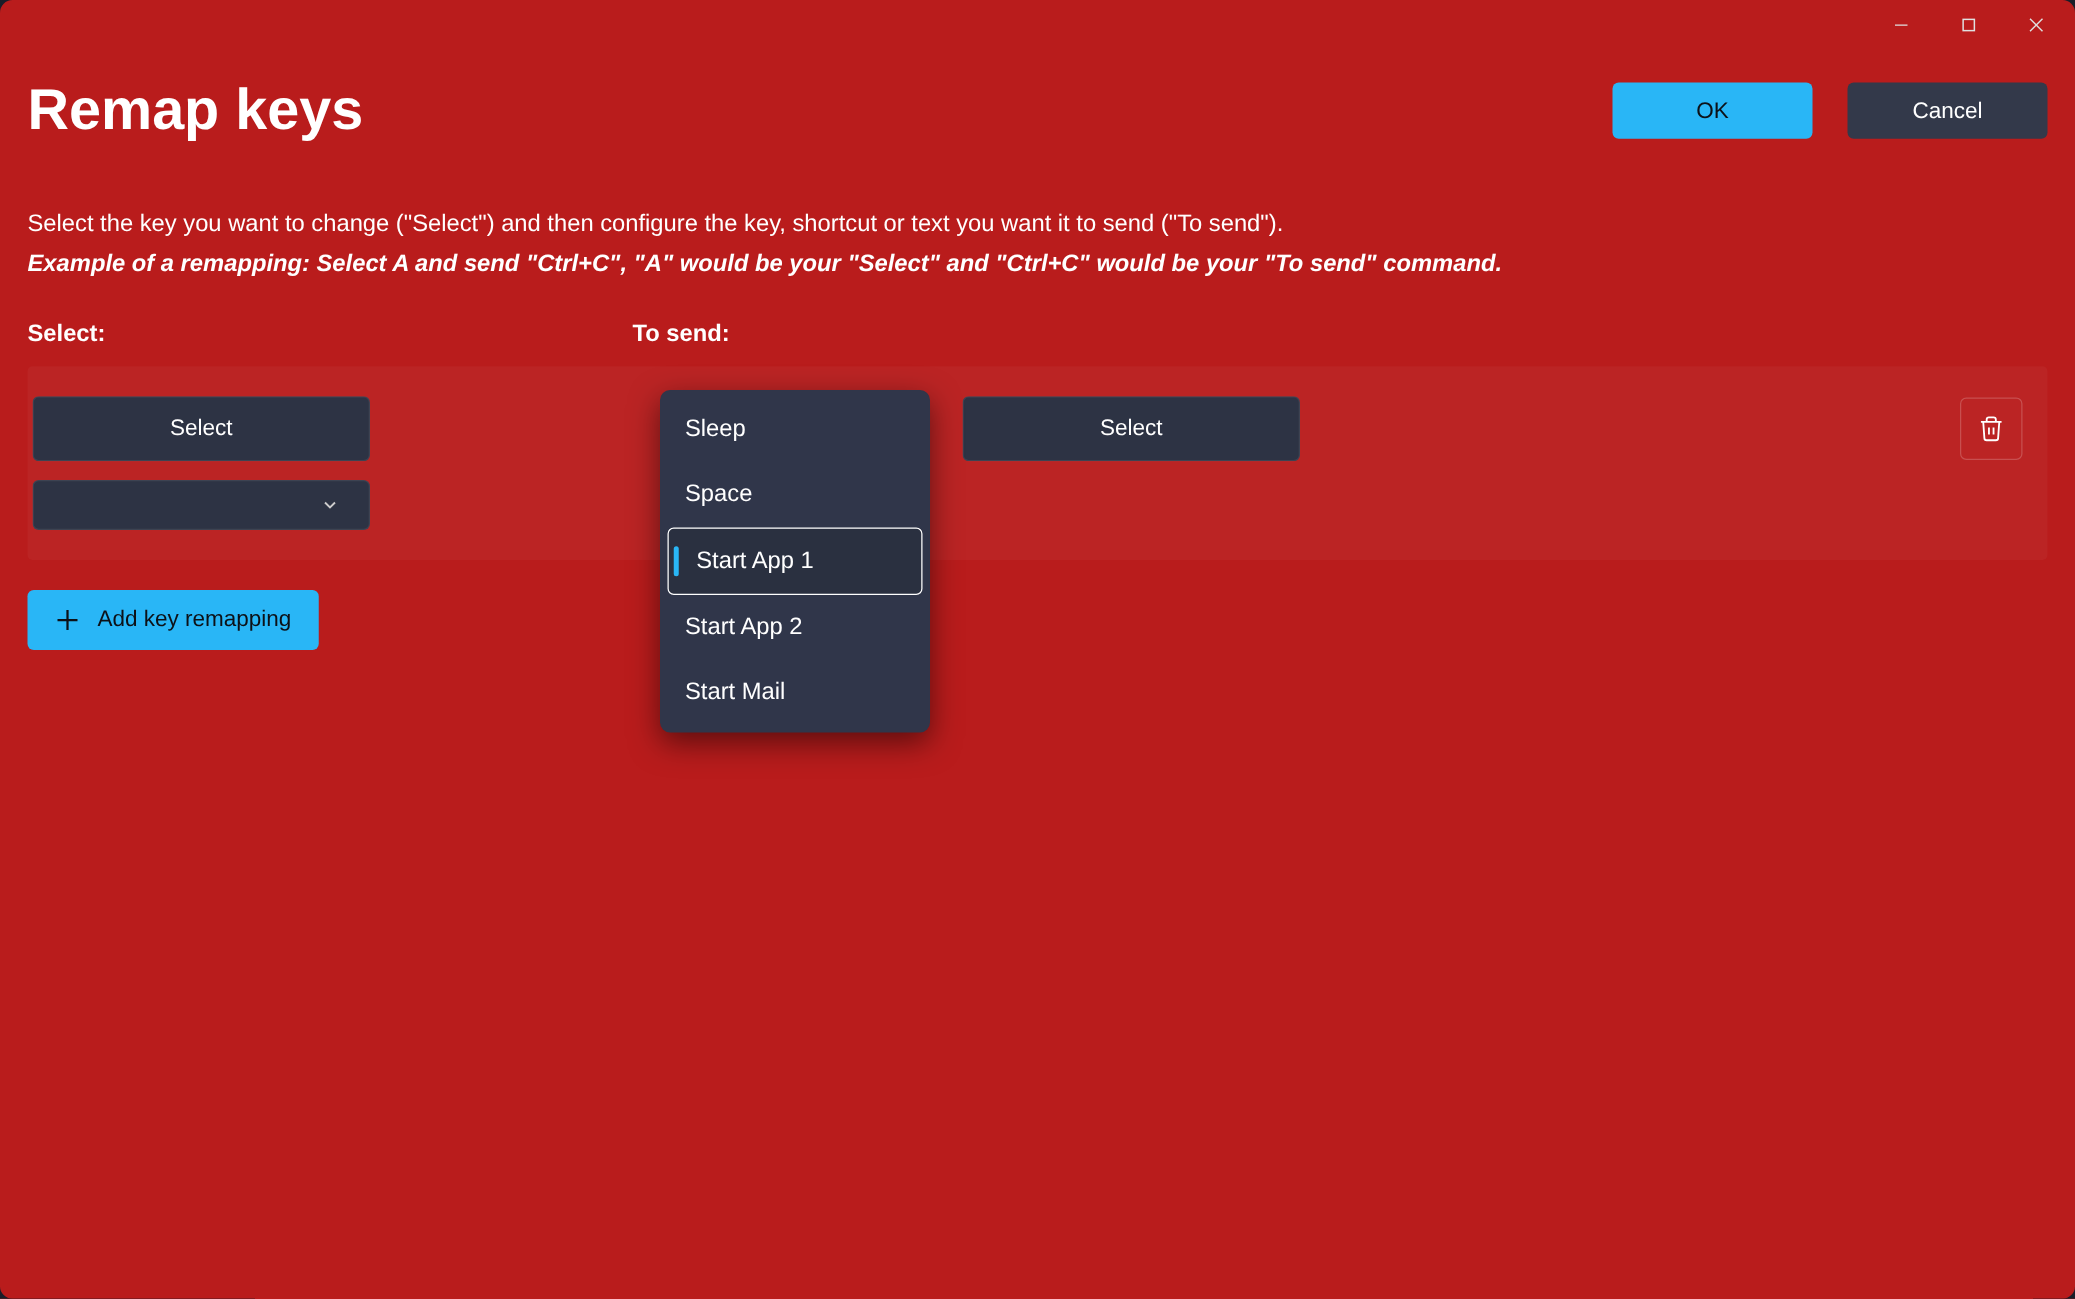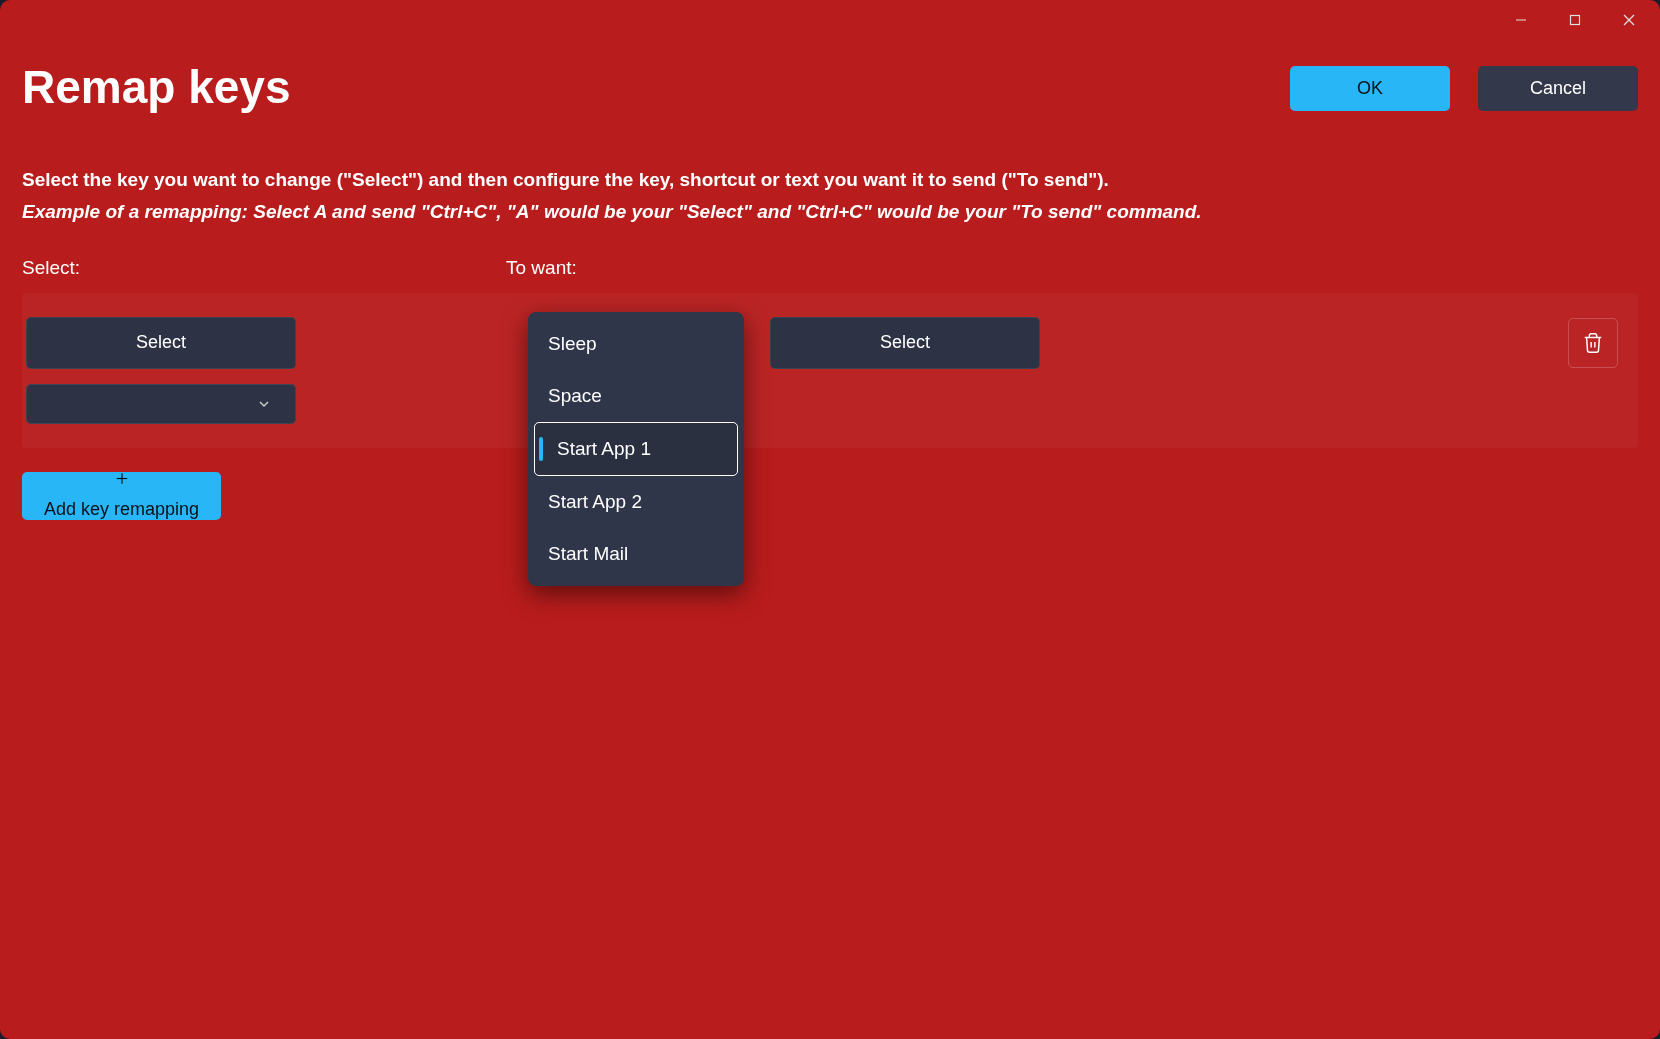--- a/index.html
+++ b/index.html
@@ -93,32 +93,32 @@
       color: #ffffff;
     }
 
     .description {
       font-size: 19px;
       line-height: 1.7;
       margin-bottom: 28px;
     }
 
     .description .bold-line {
-      font-weight: 700;
+      font-weight: 400;
     }
 
     .description .italic-line {
       font-style: italic;
       font-weight: 700;
     }
 
     .column-headers {
       display: flex;
       font-size: 19px;
-      font-weight: 400;
+      font-weight: 700;
       padding-bottom: 14px;
     }
 
     .col-select {
       width: 484px;
     }
 
     .col-tosend {
       flex: 1;
     }
@@ -209,21 +209,20 @@
       border-radius: 5px;
       height: 48px;
       padding: 0 22px;
       font-size: 18px;
       display: inline-flex;
       align-items: center;
       gap: 14px;
       font-family: inherit;
       cursor: pointer;
       align-self: flex-start;
-      flex-direction: column;
     }
 
     .dropdown-popup {
       position: absolute;
       left: 528px;
       top: 312px;
       width: 216px;
       background: #30364a;
       border-radius: 8px;
       padding: 6px;
@@ -304,21 +303,21 @@
       </div>
     </div>
 
     <div class="description">
       <div class="bold-line">Select the key you want to change ("Select") and then configure the key, shortcut or text you want it to send ("To send").</div>
       <div class="italic-line">Example of a remapping: Select A and send "Ctrl+C", "A" would be your "Select" and "Ctrl+C" would be your "To send" command.</div>
     </div>
 
     <div class="column-headers">
       <div class="col-select">Select:</div>
-      <div class="col-tosend">To want:</div>
+      <div class="col-tosend">To send:</div>
     </div>
 
     <div class="remap-row">
       <div class="select-column">
         <button class="select-btn">Select</button>
         <div class="dropdown-btn">
           <svg class="chevron-down" width="14" height="14" viewBox="0 0 14 14">
               <polyline points="3,5 7,9 11,5" stroke="#cccccc" stroke-width="1.5" fill="none"></polyline>
             </svg>
         </div>

